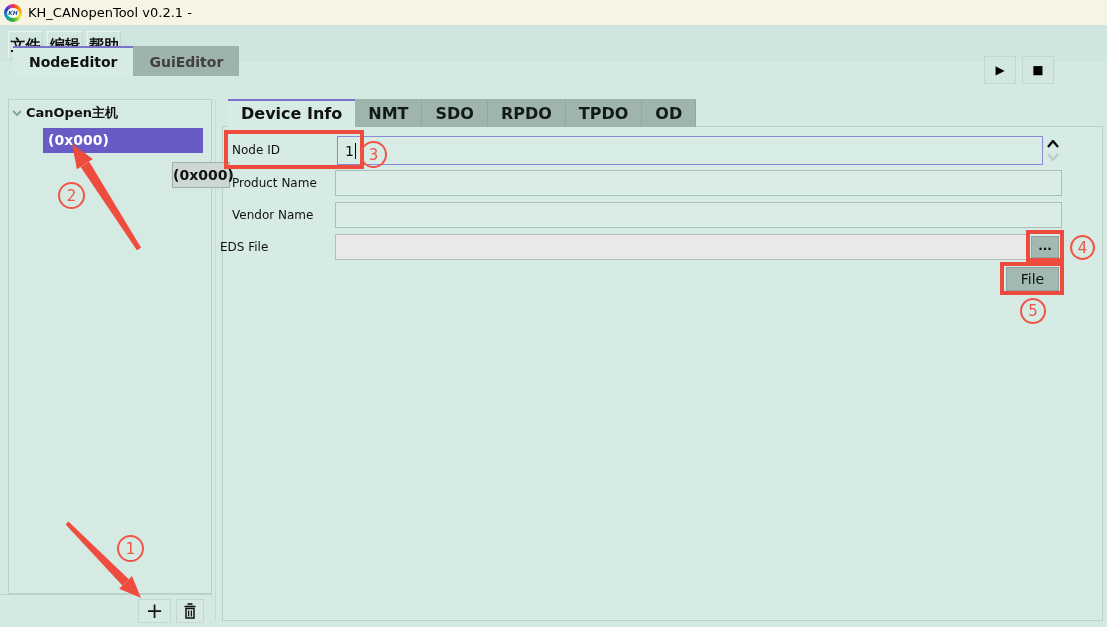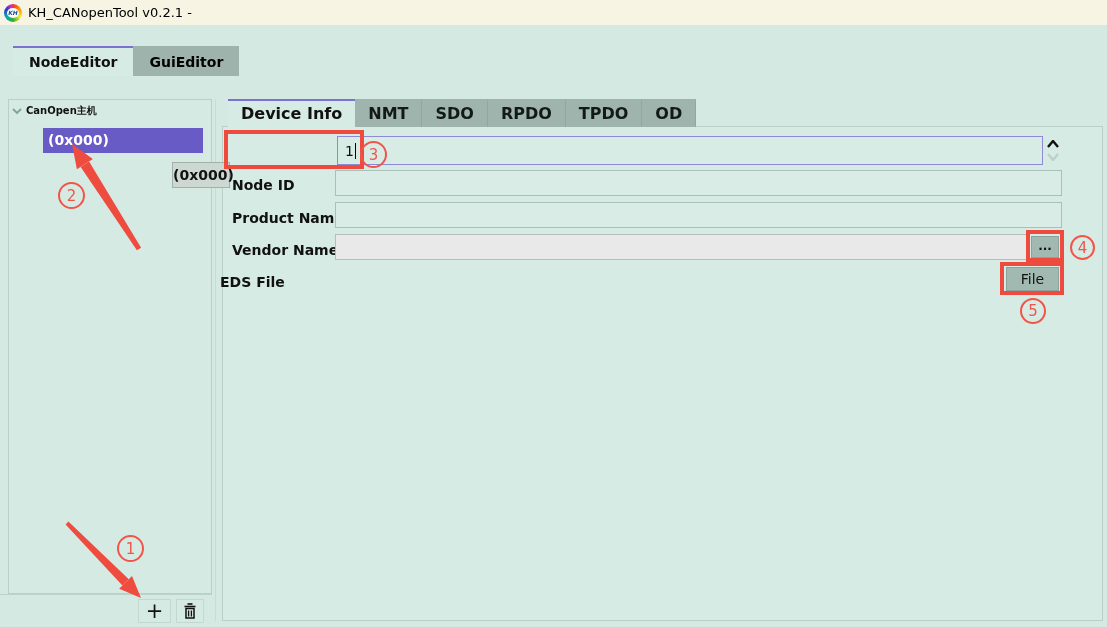--- a/index.html
+++ b/index.html
@@ -26,44 +26,44 @@
   .mb-edit{left:47px;width:36px;}
   .mb-help{left:87px;width:34px;}
   .run-btn,.stop-btn{position:absolute;top:31px;width:32px;height:28px;box-sizing:border-box;
     border:1px solid #c2d7d1;background:#d3e7e1;text-align:center;line-height:26px;font-size:12px;color:#000;}
   .run-btn{left:984px;}
   .stop-btn{left:1022px;}
   
   .etabs{position:absolute;left:13px;top:46px;height:30px;display:flex;}
   .etab{box-sizing:border-box;height:30px;padding:0 16px;font-size:14px;font-weight:bold;line-height:28px;}
   .etab.active{background:#d7ebe5;border-top:2px solid #7b72d0;}
-  .etab.inactive{background:#9eb3ac;border-top:2px solid #9eb3ac;color:#000000;}
+  .etab.inactive{background:#9eb3ac;border-top:2px solid #9eb3ac;color:#404040;}
   
   .left-panel{position:absolute;left:8px;top:99px;width:204px;height:495px;box-sizing:border-box;
     border:1px solid #b9cfc9;background:#d6eae4;}
   .tree-root-row{position:absolute;left:12px;top:104px;display:flex;align-items:center;gap:4px;}
-  .tree-root-label{font-size:10px;font-weight:bold;}
+  .tree-root-label{font-size:13px;font-weight:bold;}
   .tree-selected{position:absolute;left:43px;top:128px;width:160px;height:25px;background:#685bc5;
     color:#fff;font-size:14px;font-weight:bold;line-height:25px;padding-left:5px;box-sizing:border-box;}
   .left-bottom-line{position:absolute;left:0px;top:594px;width:212px;border-top:1px solid #bcd2cc;}
   .tool-btn{position:absolute;top:599px;height:24px;box-sizing:border-box;border:1px solid #c3d8d2;
     background:#d6eae4;display:flex;align-items:center;justify-content:center;}
   .add-btn{left:138px;width:33px;font-size:21px;font-weight:400;line-height:20px;}
   .del-btn{left:176px;width:28px;}
   
   .splitter{position:absolute;left:215px;top:99px;width:3px;height:522px;border-left:1px solid #c8dcd6;}
   
   .dtabs{position:absolute;left:228px;top:99px;height:28px;display:flex;z-index:2;}
   .dtab{box-sizing:border-box;height:28px;padding:0 13px;font-size:16px;font-weight:bold;line-height:26px;}
   .dtab.active{background:#d7ebe5;border-top:2px solid #7b72d0;}
   .dtab.inactive{background:#9fb4ad;border-top:2px solid #9fb4ad;border-right:1px solid rgba(0,0,0,0.07);color:#121a17;}
   .right-frame{position:absolute;left:222px;top:126px;width:881px;height:495px;box-sizing:border-box;
     border:1px solid #b9cfc9;background:#d7ebe5;}
   
-  .fld-label{position:absolute;font-size:14px;font-weight:bold;margin-top:34px;}
+  .fld-label{position:absolute;font-size:12px;font-weight:normal;}
   .lbl-node{left:232px;top:143px;}
   .lbl-prod{left:232px;top:176px;}
   .lbl-vend{left:232px;top:208px;}
   .lbl-eds{left:220px;top:240px;}
   .spinbox{position:absolute;left:337px;top:136px;width:706px;height:29px;box-sizing:border-box;
     background:#d8ece6;border:1px solid #8d89d6;font-size:14px;display:flex;align-items:center;padding-left:7px;}
   .caret{display:inline-block;width:1.5px;height:16px;background:#000;margin-left:1px;}
   .spin-up{position:absolute;left:1046px;top:138px;width:14px;height:12px;display:flex;align-items:center;justify-content:center;}
   .spin-down{position:absolute;left:1046px;top:151px;width:14px;height:12px;display:flex;align-items:center;justify-content:center;}
   .txt-input{position:absolute;left:335px;width:727px;height:26px;box-sizing:border-box;
@@ -96,20 +96,31 @@
 </head>
 <body>
 
 <div class="window">
 
   <div class="titlebar">
     <div class="app-icon"></div>
     <div class="title-text">KH_CANopenTool v0.2.1 -</div>
   </div>
 
+  <div class="menubar">
+    <div class="menu-btn mb-file">文件</div>
+    <div class="menu-btn mb-edit">编辑</div>
+    <div class="menu-btn mb-help">帮助</div>
+    <div class="run-btn">
+      <span>▶</span>
+    </div>
+    <div class="stop-btn">
+      <span>■</span>
+    </div>
+  </div>
 
   <div class="etabs">
     <div class="etab active">NodeEditor</div>
     <div class="etab inactive">GuiEditor</div>
   </div>
 
   <div class="left-panel"></div>
   <div class="tree-root-row">
     <svg width="10" height="7" viewBox="0 0 10 7">
       <polyline points="1,1 5,5 9,1" fill="none" stroke="#7fa198" stroke-width="1.8"></polyline>

